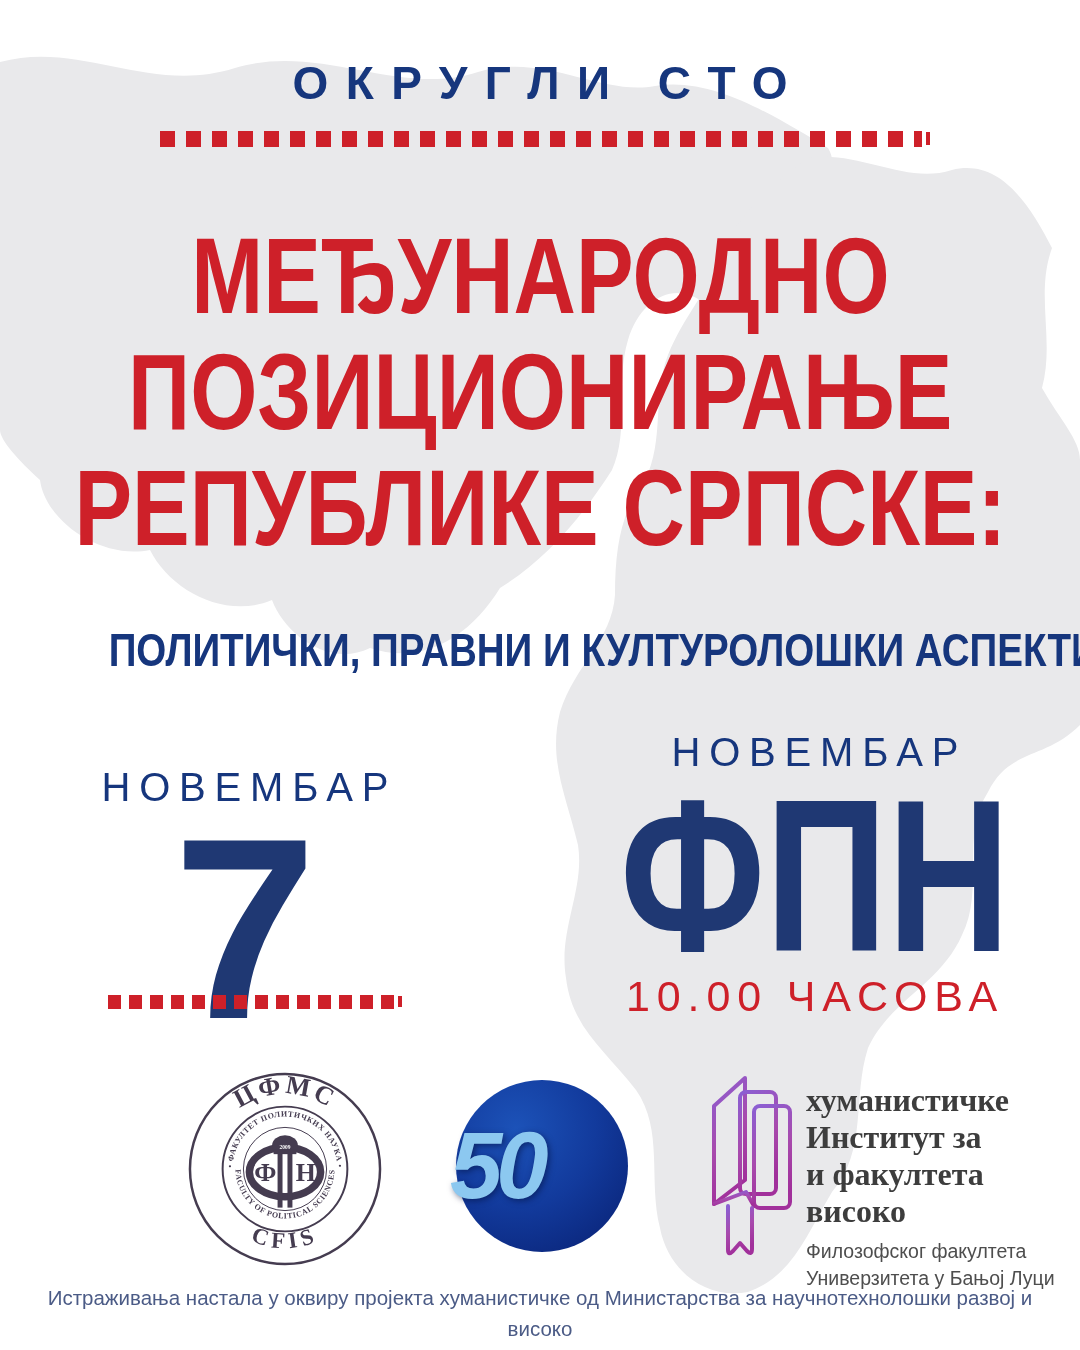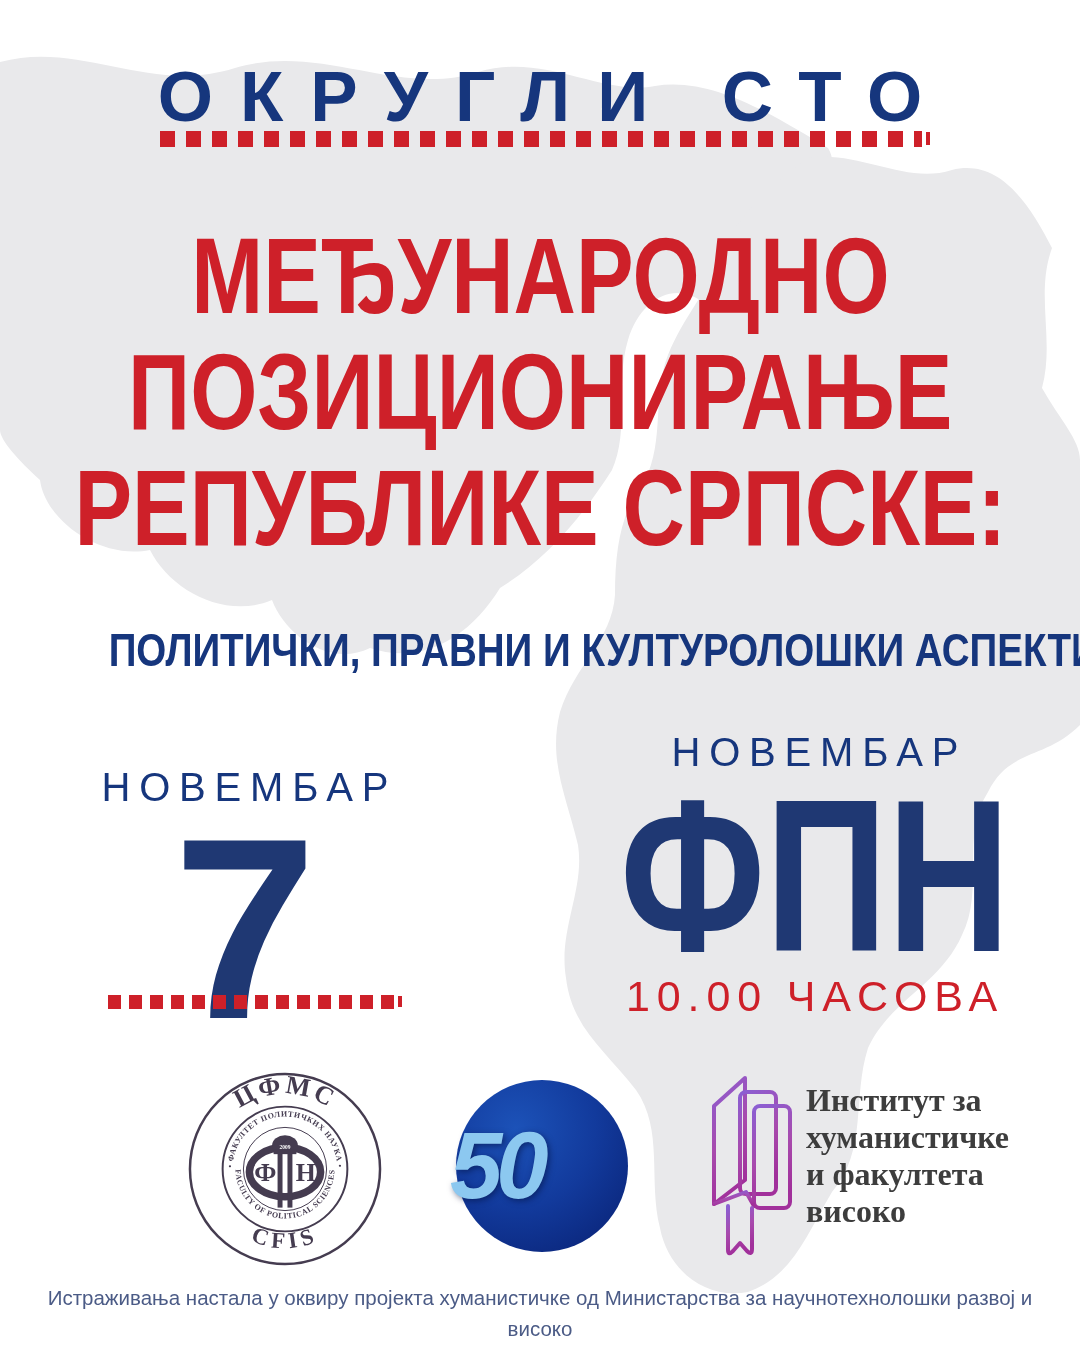--- a/index.html
+++ b/index.html
@@ -10,21 +10,21 @@
     --institute-text:#3d3d3d; --institute-subtext:#4e4e4e;
   }
   *{margin:0;padding:0;box-sizing:border-box;}
   html,body{background:#fff;}
   body{font-family:"Liberation Sans","DejaVu Sans",sans-serif;}
   .poster{position:relative;width:1080px;height:1350px;margin:0 auto;background:#fff;overflow:hidden;}
   .map-svg{position:absolute;inset:0;z-index:0;}
   .layer{position:absolute;z-index:1;}
 
   .kicker{top:56px;left:0;right:0;text-align:center;color:var(--blue);
-    font-size:71px;font-weight:700;letter-spacing:.38em;text-indent:.38em;white-space:nowrap;}
+    font-size:46px;font-weight:700;letter-spacing:.38em;text-indent:.38em;white-space:nowrap;}
   .dots{position:absolute;background-image:repeating-linear-gradient(90deg,var(--red) 0 15px,transparent 15px 26px);}
   .dots::after{content:"";position:absolute;top:1px;right:-8px;width:4px;height:80%;background:var(--red);}
   .dots-top{top:131px;left:160px;width:762px;height:16px;}
   .dots-date{top:995px;left:108px;width:286px;height:14px;
     background-image:repeating-linear-gradient(90deg,var(--red) 0 13px,transparent 13px 21px);}
 
   .main-title{top:218px;left:0;right:0;display:flex;flex-direction:column;align-items:center;justify-content:flex-end;}
   .main-title .line{display:block;color:var(--red);font-size:108px;font-weight:700;
     line-height:116px;white-space:nowrap;transform:scaleX(.8);transform-origin:50% 50%;}
   .subtitle{top:622px;left:0;right:0;text-align:center;}
@@ -153,24 +153,28 @@
     <g fill="none" stroke="url(#bookG)" stroke-width="4" stroke-linejoin="round" stroke-linecap="round">
       <path d="M53,12 L22,40 L22,138 L53,114 Z"></path>
       <rect x="48" y="26" width="36" height="102" rx="6"></rect>
       <rect x="62" y="40" width="36" height="102" rx="6"></rect>
       <path d="M22,138 L54,126 L62,140"></path>
       <path d="M36,140 L36,184 Q36,190 41,185 L48,177 L55,185 Q60,190 60,183 L60,142"></path>
     </g>
   </svg>
   <div class="layer institute-text">
     <div class="institute-name">
+      <div>хуманистичке</div>
       <div>Институт за</div>
-      <div>хуманистичке</div>
       <div>и факултета</div>
       <div>високо</div>
+    </div>
+    <div class="institute-affil">
+      <div>Филозофског факултета</div>
+      <div>Универзитета у Бањој Луци</div>
     </div>
   </div>
 
   <div class="layer footer">
     <div>Истраживања настала у оквиру пројекта хуманистичке од Министарства за научнотехнолошки развој и високо</div>
     <div>образовање Владе Републике Српске</div>
   </div>
 
 </div>
 

